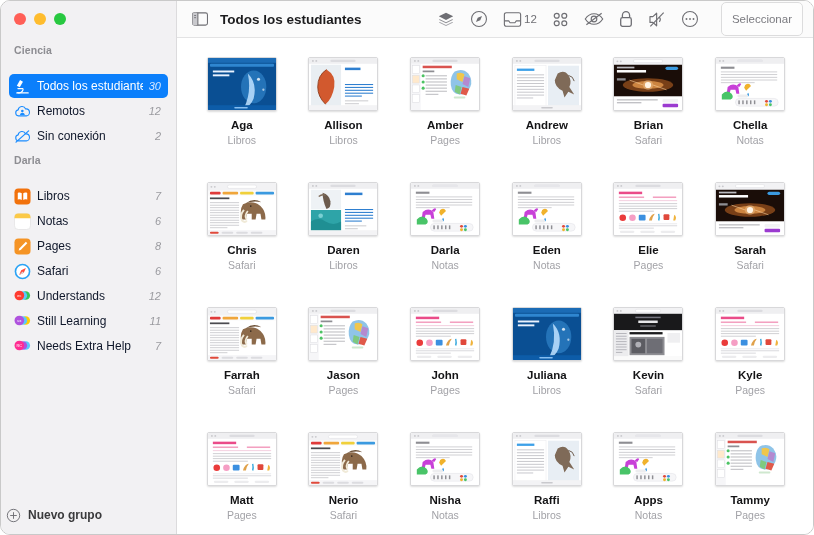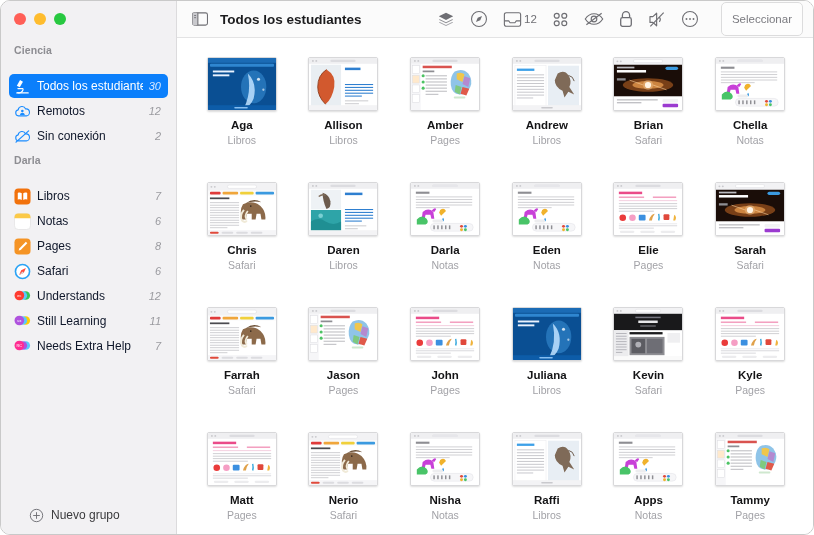--- a/index.html
+++ b/index.html
@@ -80,24 +80,25 @@
   }
   .side-row.sel { background: #0b7ffb; }
   .side-row.sel .lbl { color: #ffffff; font-weight: 400; }
   .side-row.sel .cnt { color: #d7e9ff; }
 
   .newgroup {
     height: 38px;
     display: flex;
     align-items: center;
     gap: 7px;
-    padding-left: 28px;
+    padding-left: 5px;
     font-size: 12px;
     color: #3a3a3c;
     border-top: 0px;
+    font-weight: bold;
   }
 
   
   #main {
     flex: 1;
     display: flex;
     flex-direction: column;
     background: #ffffff;
     min-width: 0;
   }

